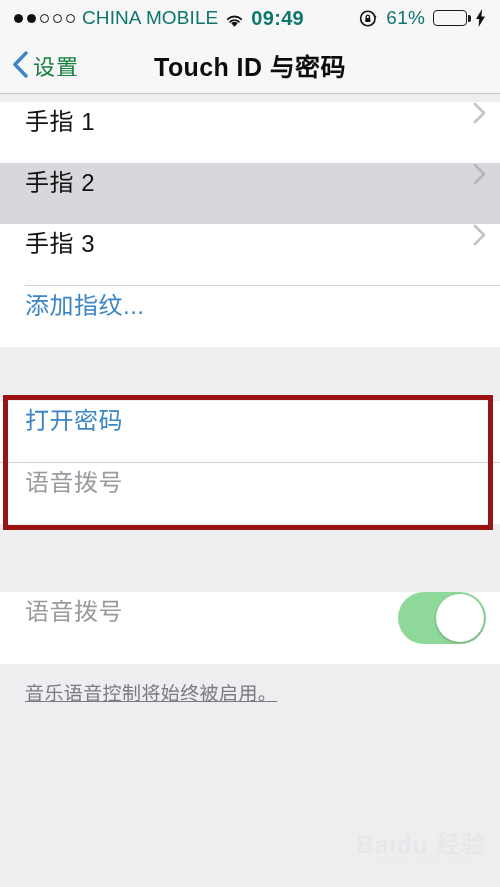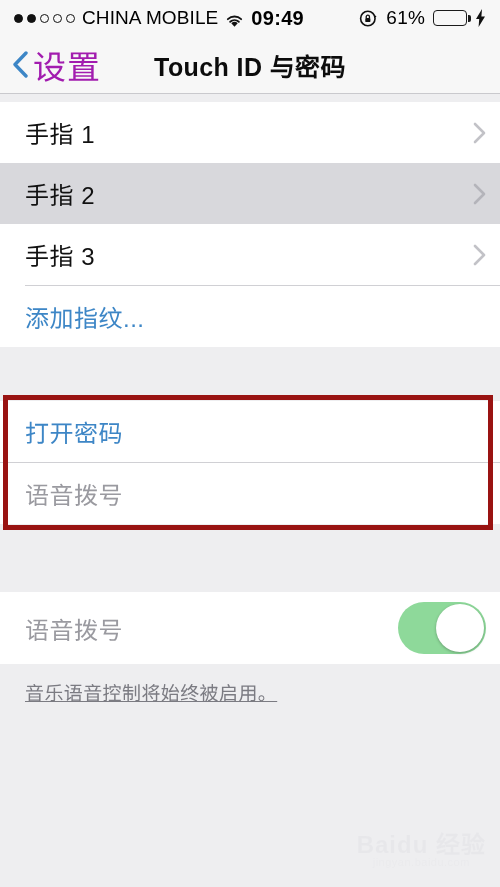--- a/index.html
+++ b/index.html
@@ -11,21 +11,21 @@
     overflow:hidden;
     -webkit-font-smoothing:antialiased;
   }
   #screen { position:relative; width:500px; height:887px; background:#eeeef0; }
 
   
   .statusbar {
     height:36px; background:#f7f7f7;
     display:flex; align-items:center;
     padding:0 14px;
-    font-size:19px; font-weight:600; color:#000000;
+    font-size:19px; font-weight:600; color:#0f766e;
     letter-spacing:.2px;
   }
   .sb-left { display:flex; align-items:center; gap:7px; }
   .dots { display:flex; align-items:center; gap:4px; }
   .dot { width:9px; height:9px; border-radius:50%; border:1.6px solid #111; }
   .dot.filled { background:#111; }
   .carrier { font-size:19px; font-weight:500; letter-spacing:.1px; }
   .wifi { display:inline-block; width:19px; height:15px; }
   .clock { font-size:20px; font-weight:600; letter-spacing:.3px; }
   .sb-right { margin-left:auto; display:flex; align-items:center; gap:8px; }
@@ -39,33 +39,33 @@
   .bolt { width:11px; height:18px; }
 
   
   .navbar {
     position:relative; height:58px; background:#f7f7f7;
     display:flex; align-items:center;
     border-bottom:1px solid #c9c9cd;
   }
   .back { display:flex; align-items:center; gap:5px; padding-left:12px; cursor:pointer; }
   .chev-back { width:16px; height:27px; flex:none; }
-  .back-label { font-size:33px; color:#a21caf; letter-spacing:1px; }
+  .back-label { font-size:22px; color:#15803d; letter-spacing:1px; }
   .nav-title {
     position:absolute; left:0; right:0; text-align:center;
     font-size:25px; font-weight:600; color:#0c0c0c; letter-spacing:.4px;
     pointer-events:none;
   }
 
   
   .gap { background:#eeeef0; }
   .group { background:#fff; }
   .row {
     position:relative; height:61px; background:#fff;
-    display:flex; align-items:center; padding:0 14px 0 25px;
+    display:flex; align-items:flex-start; padding:0 14px 0 25px;
     cursor:pointer;
   }
   .row.selected { background:#d8d8dc; }
   .row .label { font-size:24px; color:#111; letter-spacing:.5px; }
   .row .label.blue { color:#3d86c6; }
   .row .label.muted { color:#9a9aa0; }
   .row .value { margin-left:auto; font-size:23px; color:#9a9aa0; letter-spacing:.5px; }
   .row .value + .chev { margin-left:9px; }
   .chev { margin-left:auto; width:13px; height:22px; flex:none; }
   .chev.inline { margin-left:9px; }

